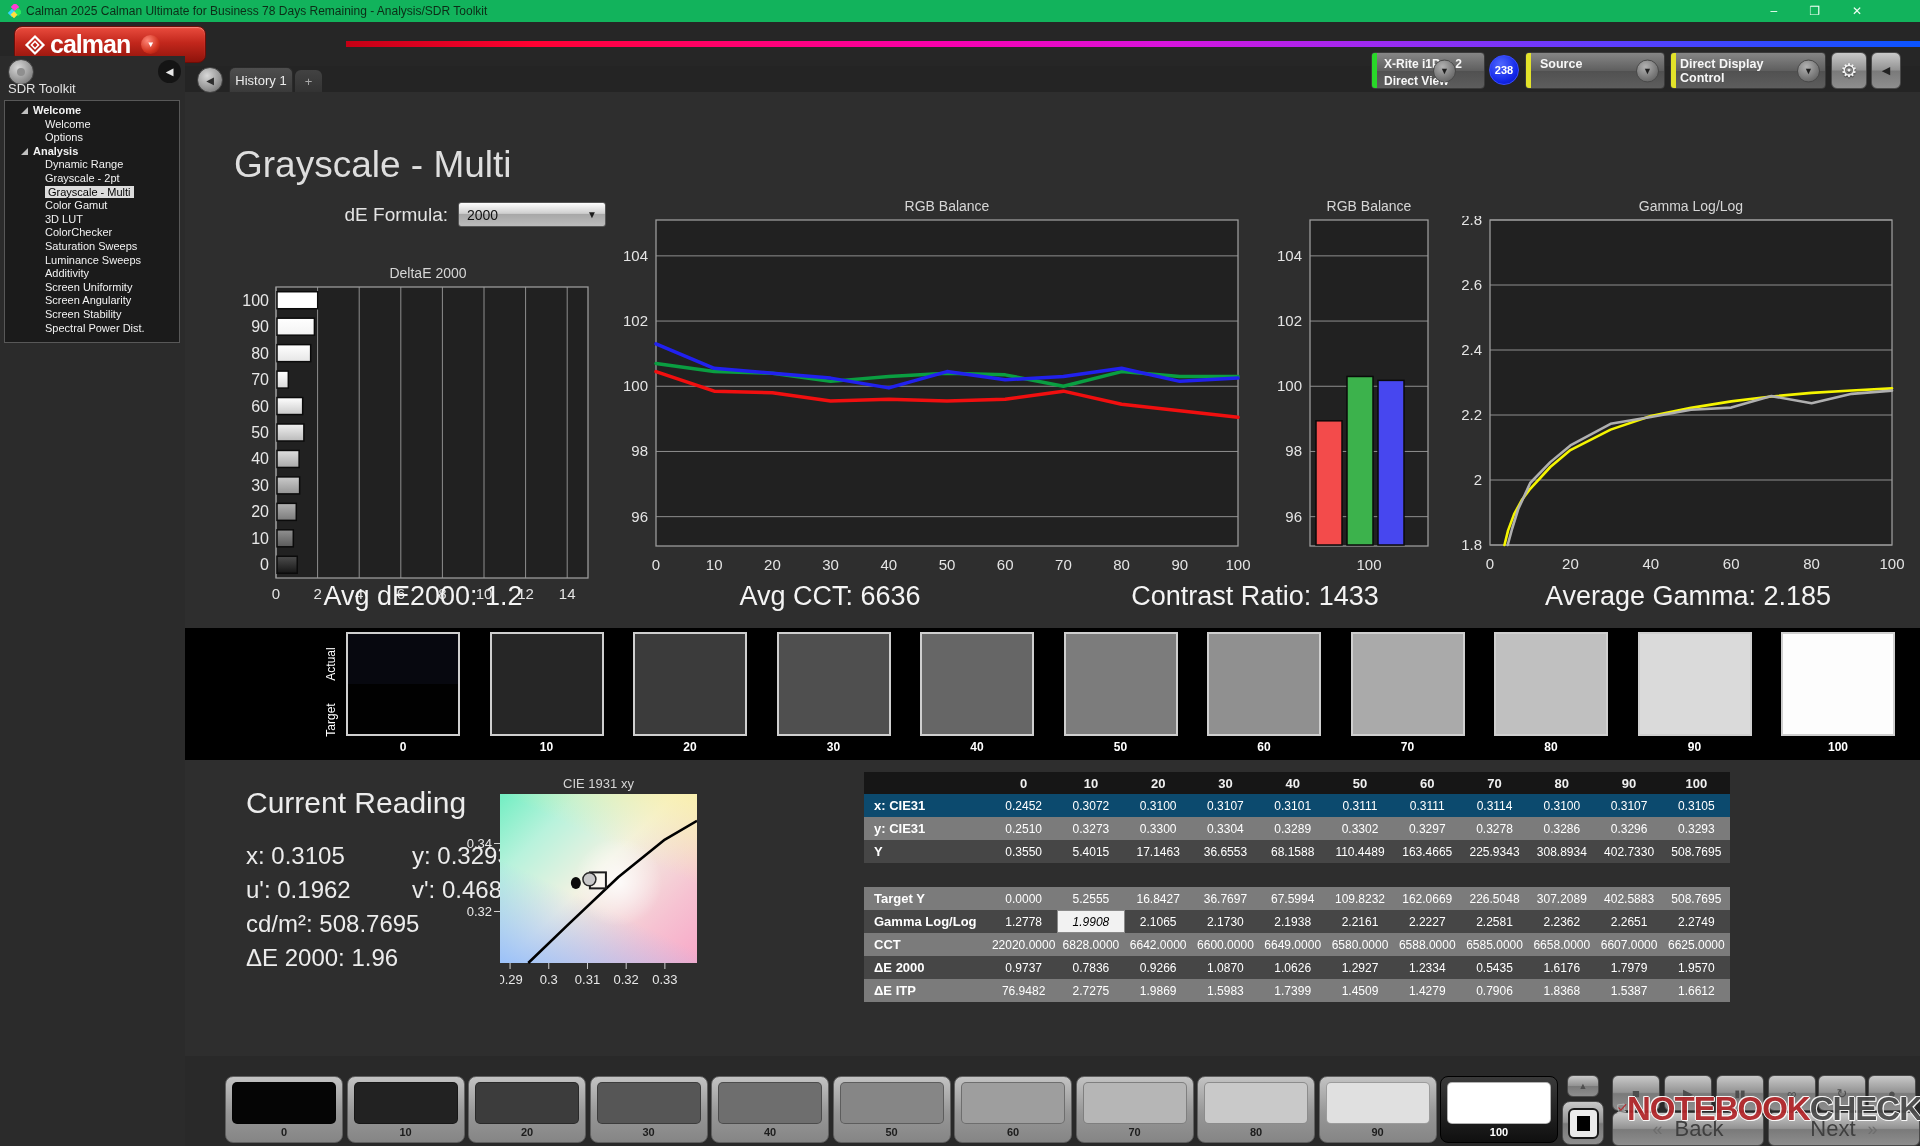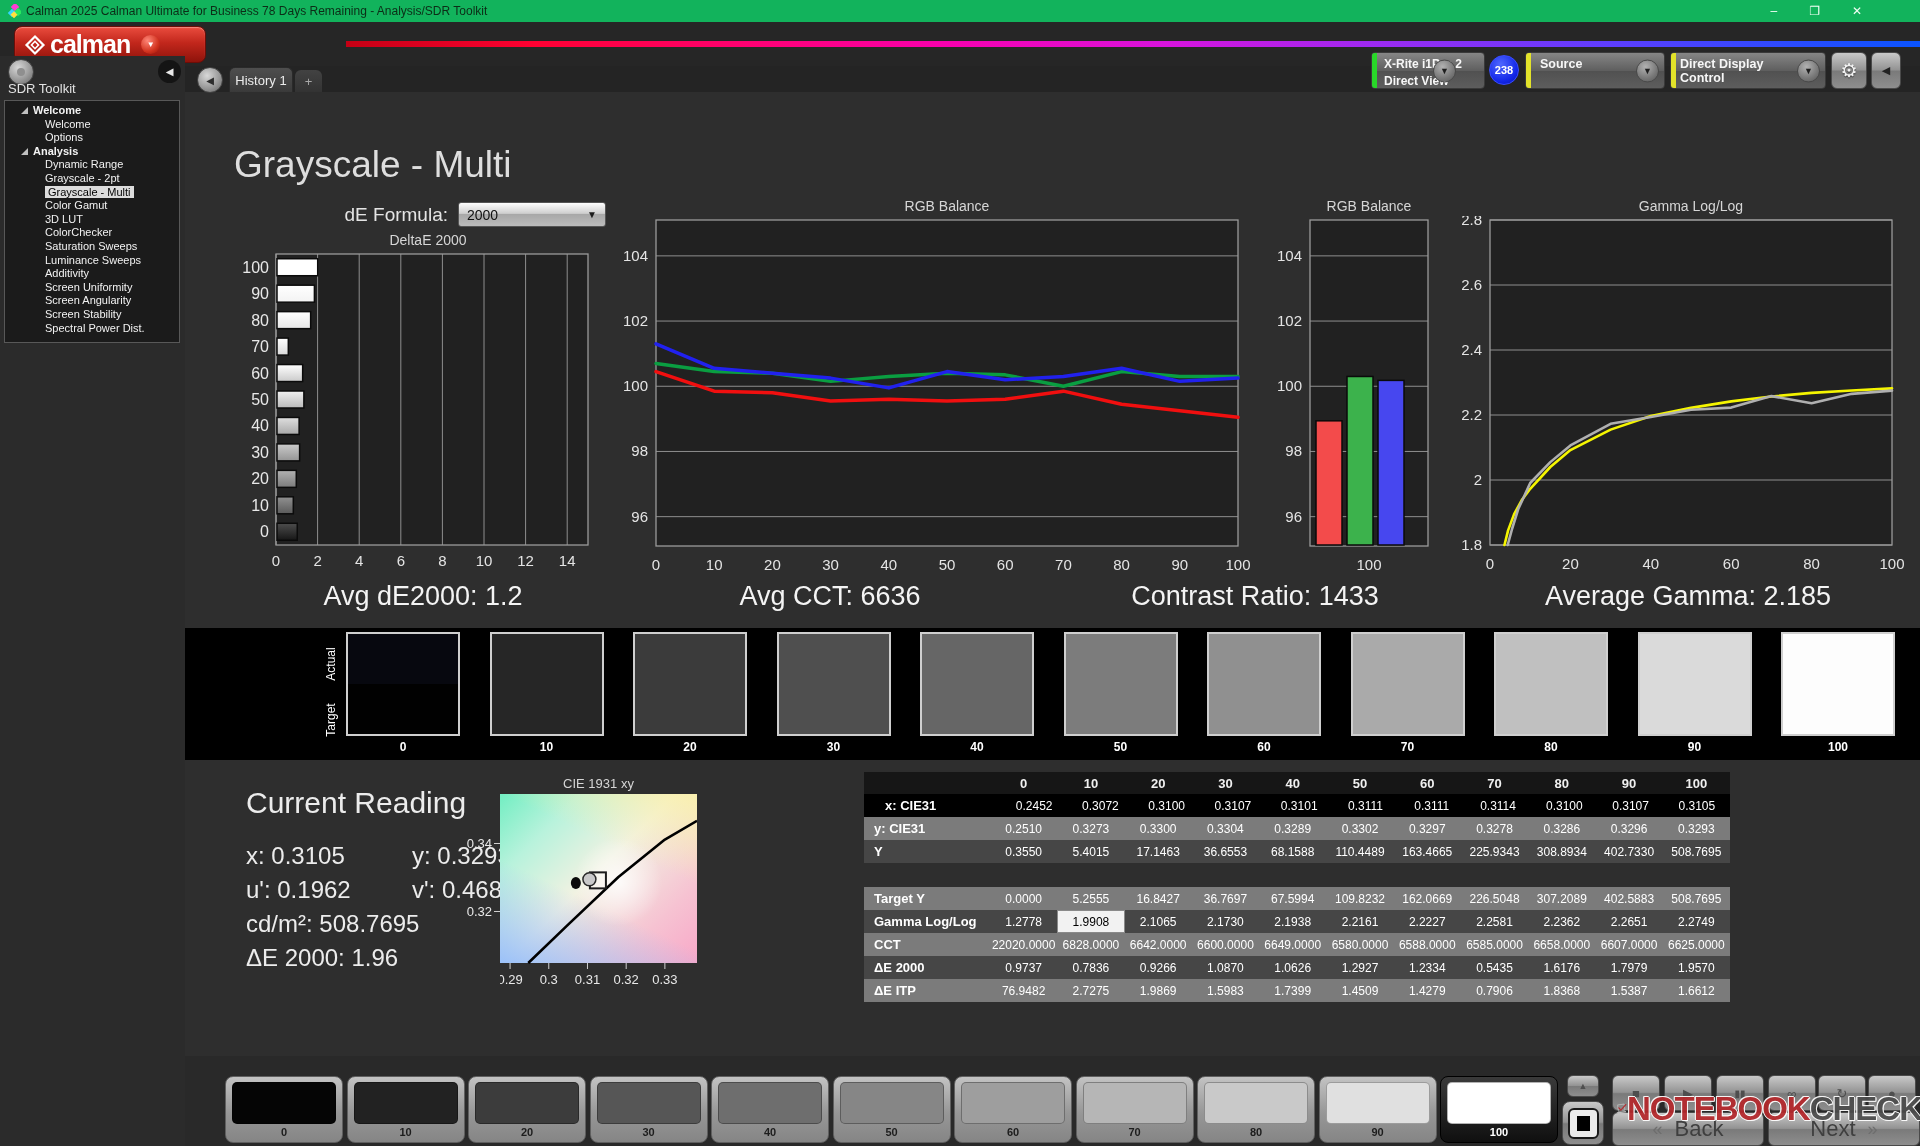--- a/index.html
+++ b/index.html
@@ -55,21 +55,21 @@
 
   
   .main-title{left:234px;top:144px;font-size:37px;color:#dedede;}
   .de-label{left:262px;top:204px;width:186px;text-align:right;font-size:19px;color:#e4e4e4;}
   .de-select{left:458px;top:202px;width:148px;height:25px;background:linear-gradient(180deg,#fefefe,#cfcfcf 45%,#a8a8a8 50%,#bcbcbc);border:1px solid #555;border-radius:3px;color:#111;font-size:14px;line-height:24px;padding-left:8px;box-sizing:border-box;}
   .de-caret{position:absolute;right:8px;top:0;color:#1c1c1c;font-size:10px;line-height:24px;}
 
   .chart{position:absolute;}
   .chart-title{font-size:14px;color:#d6d6d6;text-align:center;height:18px;box-sizing:border-box;}
   #chart-deltae{left:228px;top:232px;width:368px;height:348px;}
-  #chart-deltae .chart-title{padding-left:32px;}
+  #chart-deltae .chart-title{padding-left:32px;margin-top:33px;}
   #chart-rgb{left:600px;top:198px;width:660px;height:402px;}
   #chart-rgb .chart-title{padding-left:34px;}
   #chart-rgbbar{left:1252px;top:198px;width:190px;height:402px;}
   #chart-rgbbar .chart-title{padding-left:44px;}
   #chart-gamma{left:1424px;top:198px;width:496px;height:402px;}
   #chart-gamma .chart-title{padding-left:38px;}
 
   .stat{position:absolute;top:581px;width:380px;text-align:center;font-size:27px;color:#f4f4f4;}
 
   
@@ -95,21 +95,21 @@
   .cie-ylab{position:absolute;width:50px;text-align:right;font-size:13px;color:#e8e8e8;}
   .cie-ytick{position:absolute;width:6px;height:1px;background:#cfcfcf;}
 
   
   .dtable{left:864px;top:772px;width:866px;background:#2e2e2e;}
   .t-grid{display:grid;grid-template-columns:126px repeat(11,1fr);}
   .t-head{height:22px;background:#161616;}
   .t-cell{display:flex;align-items:center;justify-content:center;height:23px;color:#fff;font-size:12px;overflow:hidden;}
   .t-hcell{height:22px;display:flex;align-items:center;justify-content:center;color:#f0f0f0;font-size:13px;font-weight:bold;}
   .t-label{justify-content:flex-start;padding-left:10px;font-weight:bold;font-size:13px;box-sizing:border-box;}
-  .t-hl{background:#f2f2f2 !important;color:#000 !important;box-shadow:inset 0 0 0 1px #8a8a8a;}
+  .t-hl{background:#f2f2f2 !important;color:#000 !important;box-shadow:inset 0 0 0 1px #8a8a8a;font-style:italic;}
 
   
   .bottom-band{left:185px;top:1056px;width:1735px;height:90px;background:#292929;}
   .patch{position:absolute;top:1076px;width:118px;height:67px;border-radius:8px;background:linear-gradient(180deg,#c3c3c3,#979797 55%,#858585);border:1px solid #5f5f5f;box-sizing:border-box;}
   .patch-swatch{margin:5px 6px 2px;height:40px;border-radius:5px;border:1px solid rgba(0,0,0,.3);}
   .patch-label{text-align:center;font-size:11px;font-weight:bold;color:#1d1d1d;}
   .patch.selected{background:linear-gradient(180deg,#3a3a3a,#0f0f0f);border-color:#000;}
   .patch.selected .patch-label{color:#fff;}
   .btn{display:flex;align-items:center;justify-content:center;border-radius:6px;color:#4e4e4e;}
   #btn-up{left:1567px;top:1075px;width:32px;height:22px;font-size:9px;}
@@ -501,21 +501,21 @@
         <div class="t-hcell">20</div>
         <div class="t-hcell">30</div>
         <div class="t-hcell">40</div>
         <div class="t-hcell">50</div>
         <div class="t-hcell">60</div>
         <div class="t-hcell">70</div>
         <div class="t-hcell">80</div>
         <div class="t-hcell">90</div>
         <div class="t-hcell">100</div>
       </div>
-      <div class="t-grid" style="background: #000000; padding-left: 11px;">
+      <div class="t-grid" style="background: #0c4a6e;">
         <div class="t-cell t-label">x: CIE31</div>
         <div class="t-cell">0.2452</div>
         <div class="t-cell">0.3072</div>
         <div class="t-cell">0.3100</div>
         <div class="t-cell">0.3107</div>
         <div class="t-cell">0.3101</div>
         <div class="t-cell">0.3111</div>
         <div class="t-cell">0.3111</div>
         <div class="t-cell">0.3114</div>
         <div class="t-cell">0.3100</div>

